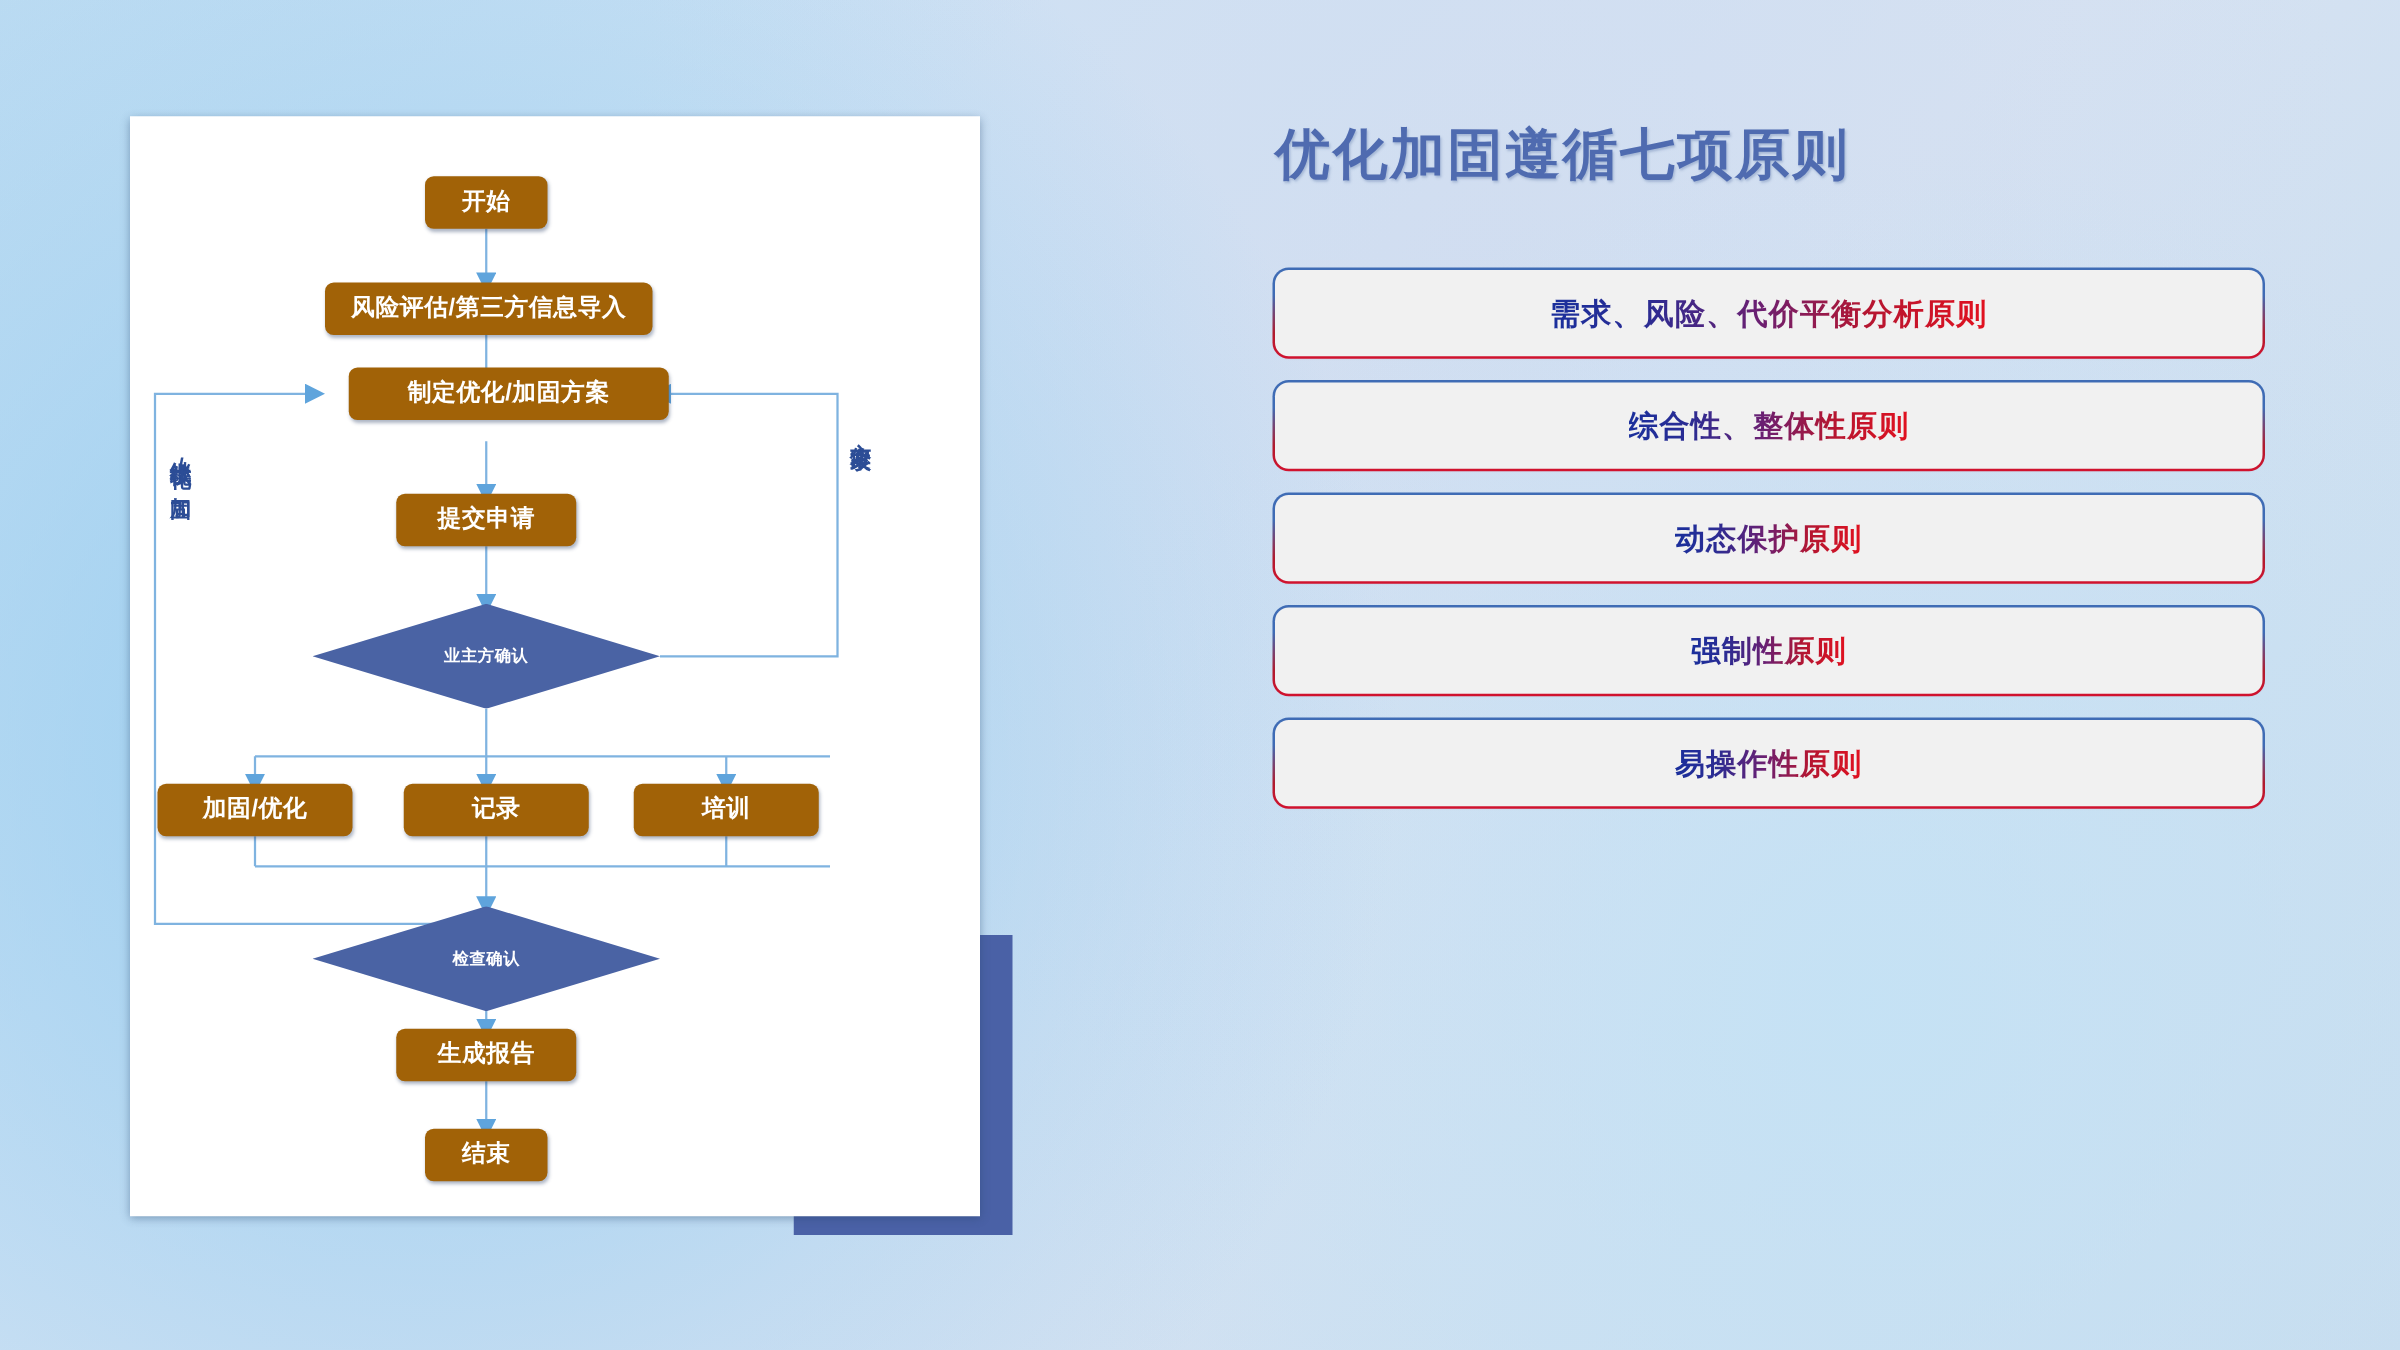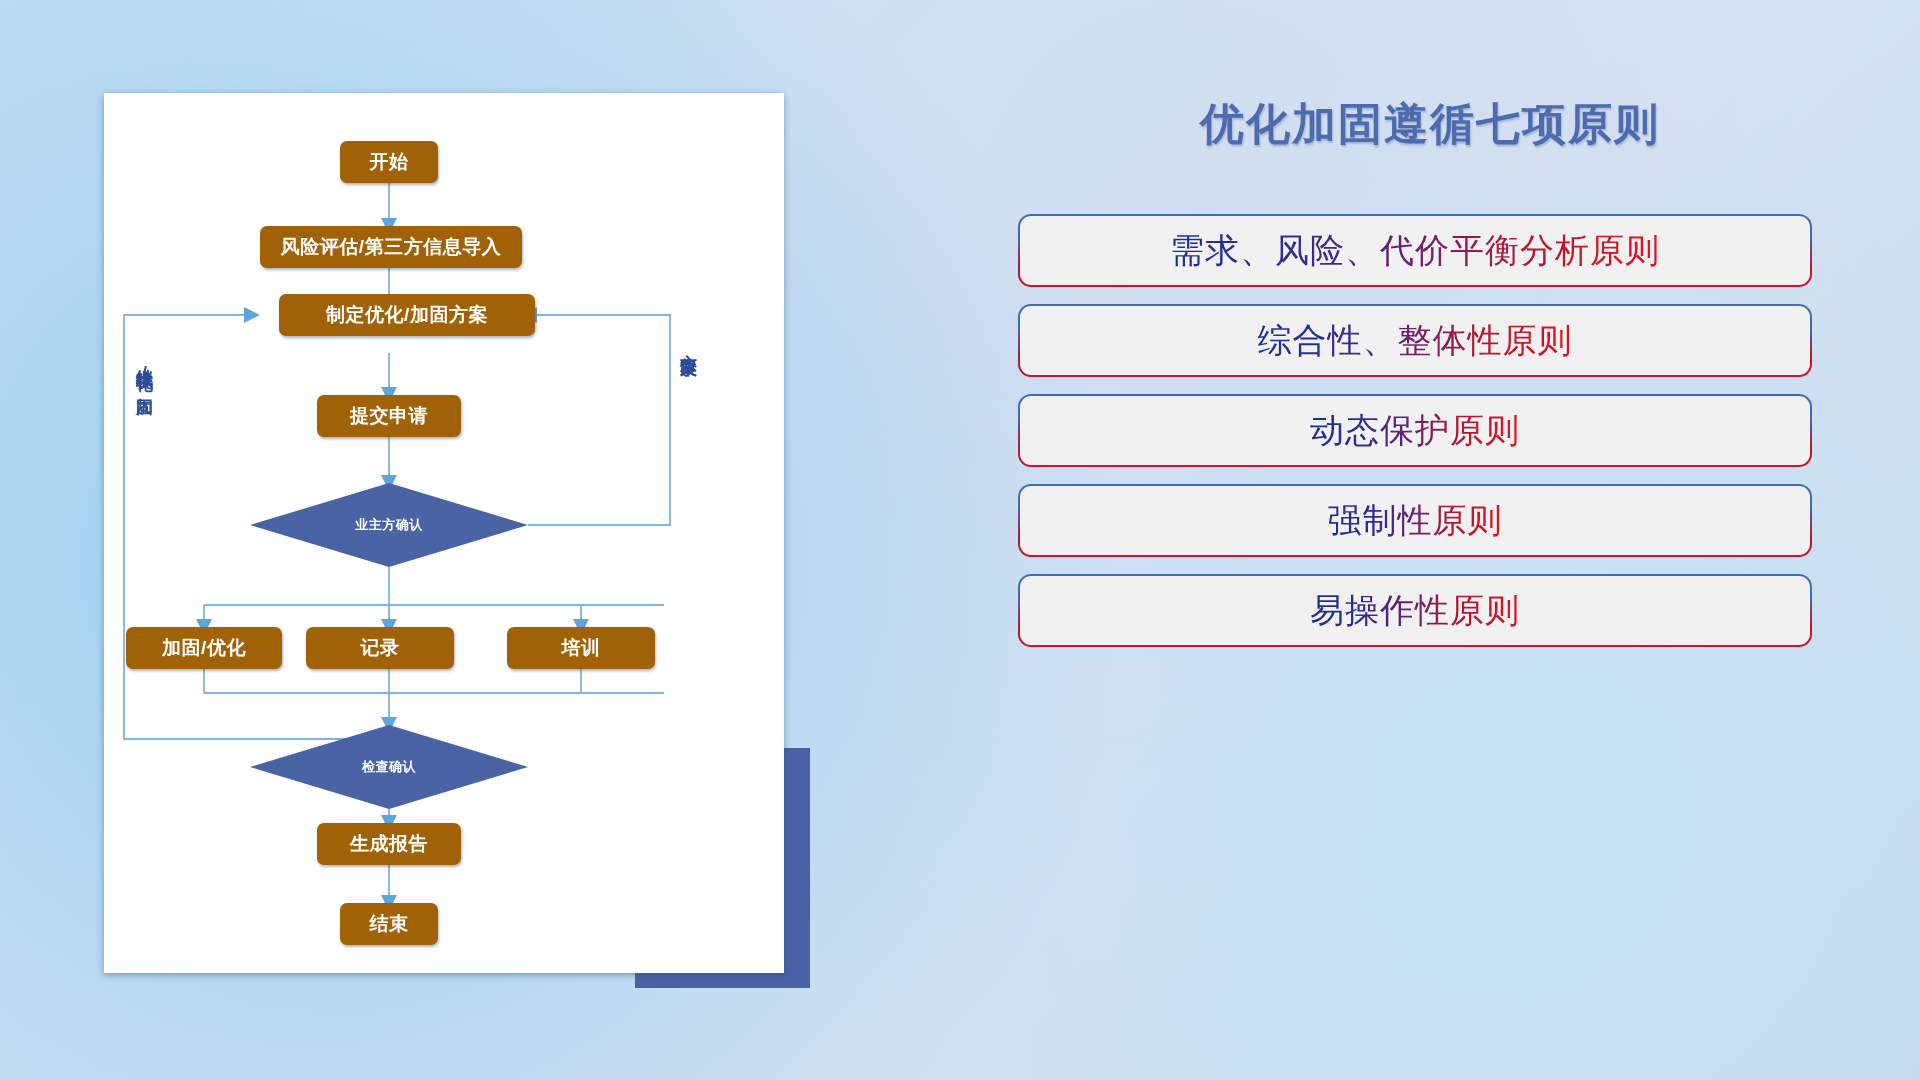--- a/index.html
+++ b/index.html
@@ -106,21 +106,21 @@
   #principles {
     position: absolute;
     left: 1020px;
     top: 92px;
     width: 820px;
     height: 910px;
   }
 
   #principles-title {
     width: 100%;
-    text-align: center;
+    text-align: left;
     font-size: 44px;
     font-weight: bold;
     color: #4f6bb0;
     letter-spacing: 2px;
     text-shadow: 1px 2px 2px rgba(80,110,160,0.35);
     margin: 0;
     padding: 8px 0 0 0;
     line-height: 1.1;
   }
 
@@ -159,22 +159,22 @@
     content: "";
     position: absolute;
     left: 0; right: 0; top: 0; bottom: 0;
     border-radius: 11px;
     background: #f1f1f1;
     z-index: 1;
   }
   .p-card .p-text {
     position: relative;
     z-index: 2;
-    font-size: 34px;
-    font-weight: normal;
+    font-size: 24px;
+    font-weight: bold;
     letter-spacing: 1px;
     background-image: linear-gradient(to right, #1a2f9c 0%, #2b2c93 22%, #6b1f71 48%, #b41631 72%, #e2111f 100%);
     -webkit-background-clip: text;
     background-clip: text;
     color: transparent;
     -webkit-text-fill-color: transparent;
     white-space: nowrap;
   }
 </style>
 </head>
@@ -243,21 +243,21 @@
 
     <div class="node diamond" style="left:146px; top:390px; width:278px; height:84px;">
       <span class="dia-shape"></span>
       <span class="dia-label">业主方确认</span>
     </div>
 
     <div class="node box" style="left:22px; top:534px; width:156px; height:42px;">
       <span>加固/优化</span>
     </div>
 
-    <div class="node box" style="left:202px; top:534px; width:148px; height:42px;">
+    <div class="node box" style="left:219px; top:534px; width:148px; height:42px;">
       <span>记录</span>
     </div>
 
     <div class="node box" style="left:403px; top:534px; width:148px; height:42px;">
       <span>培训</span>
     </div>
 
     <div class="node diamond" style="left:146px; top:632px; width:278px; height:84px;">
       <span class="dia-shape"></span>
       <span class="dia-label">检查确认</span>

